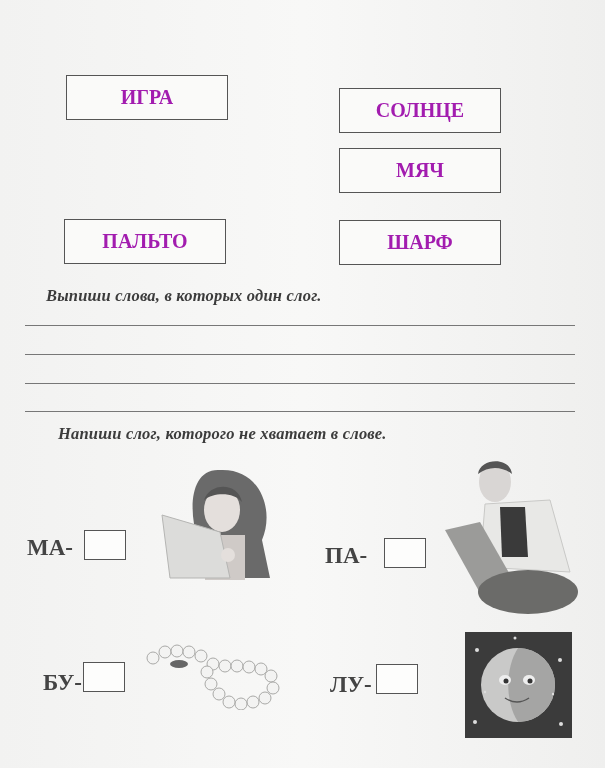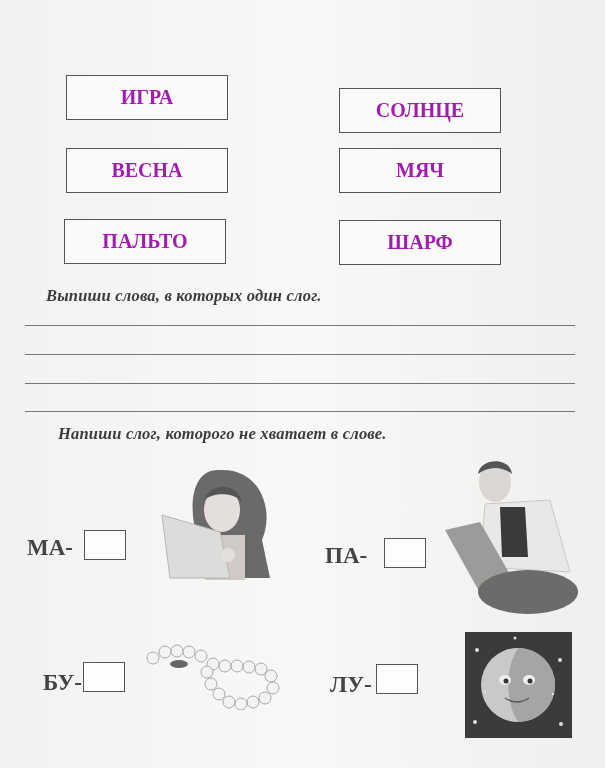--- a/index.html
+++ b/index.html
@@ -25,23 +25,20 @@
 <div class="page">
 
   <div id="instr1" class="instr">
   </div>
 
   <div class="wordbox" style="left:66px;top:75px;">
       <span>ИГРА</span>
     </div>
   <div class="wordbox" style="left:339px;top:75px;margin-top:13px;">
       <span>СОЛНЦЕ</span>
-    </div>
-  <div class="wordbox" style="left:66px;top:148px;">
-      <span>ВЕСНА</span>
     </div>
   <div class="wordbox" style="left:339px;top:148px;">
       <span>МЯЧ</span>
     </div>
   <div class="wordbox" style="left:64px;top:219px;">
       <span>ПАЛЬТО</span>
     </div>
   <div class="wordbox" style="left:339px;top:220px;">
       <span>ШАРФ</span>
     </div>

